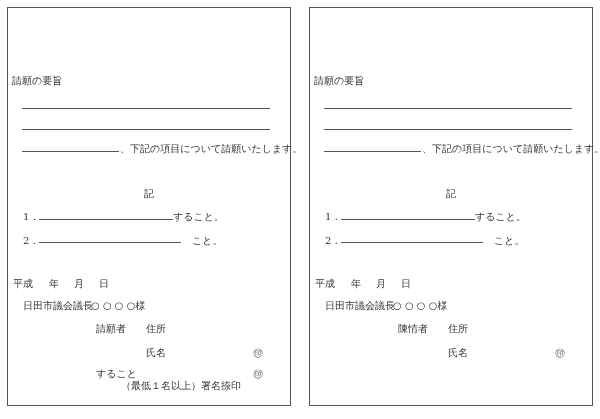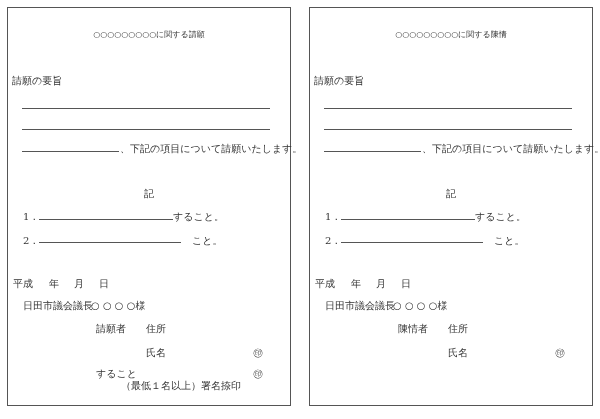--- a/index.html
+++ b/index.html
@@ -11,21 +11,20 @@
   .form.right { left:309px; }
   .t { position:absolute; font-size:10px; white-space:nowrap; line-height:1; color:#333; }
   .title { left:0; width:100%; text-align:center; top:23px; font-size:8px; }
   .rule { position:absolute; height:0; border-top:1px solid #555; }
   .center { left:0; width:100%; text-align:center; }
 </style>
 </head>
 <body>
 
 <div class="form left">
-  <div class="t title">○○○○○○○○○に関する請願</div>
   <div class="t" style="left:4px;top:68px;">請願の要旨</div>
   <div class="rule" style="left:14px;width:248px;top:100px;"></div>
   <div class="rule" style="left:14px;width:248px;top:121px;"></div>
   <div class="rule" style="left:14px;width:97px;top:143px;"></div>
   <div class="t" style="left:112px;top:136px;">、下記の項目について請願いたします。</div>
   <div class="t center" style="top:181px;">記</div>
   <div class="t" style="left:15px;top:204px;">1．</div>
   <div class="rule" style="left:31px;width:134px;top:211px;"></div>
   <div class="t" style="left:165px;top:204px;">すること。</div>
   <div class="t" style="left:15px;top:228px;">2．</div>
@@ -40,21 +39,20 @@
   <div class="t" style="left:88px;top:316px;">請願者</div>
   <div class="t" style="left:138px;top:316px;">住所</div>
   <div class="t" style="left:138px;top:340px;">氏名</div>
   <div class="t" style="left:245px;top:340px;">㊞</div>
   <div class="t" style="left:88px;top:361px;">すること</div>
   <div class="t" style="left:245px;top:361px;">㊞</div>
   <div class="t" style="left:113px;top:373px;">（最低１名以上）署名捺印</div>
 </div>
 
 <div class="form right">
-  <div class="t title">○○○○○○○○○に関する陳情</div>
   <div class="t" style="left:4px;top:68px;">請願の要旨</div>
   <div class="rule" style="left:14px;width:248px;top:100px;"></div>
   <div class="rule" style="left:14px;width:248px;top:121px;"></div>
   <div class="rule" style="left:14px;width:97px;top:143px;"></div>
   <div class="t" style="left:112px;top:136px;">、下記の項目について請願いたします。</div>
   <div class="t center" style="top:181px;">記</div>
   <div class="t" style="left:15px;top:204px;">1．</div>
   <div class="rule" style="left:31px;width:134px;top:211px;"></div>
   <div class="t" style="left:165px;top:204px;">すること。</div>
   <div class="t" style="left:15px;top:228px;">2．</div>

